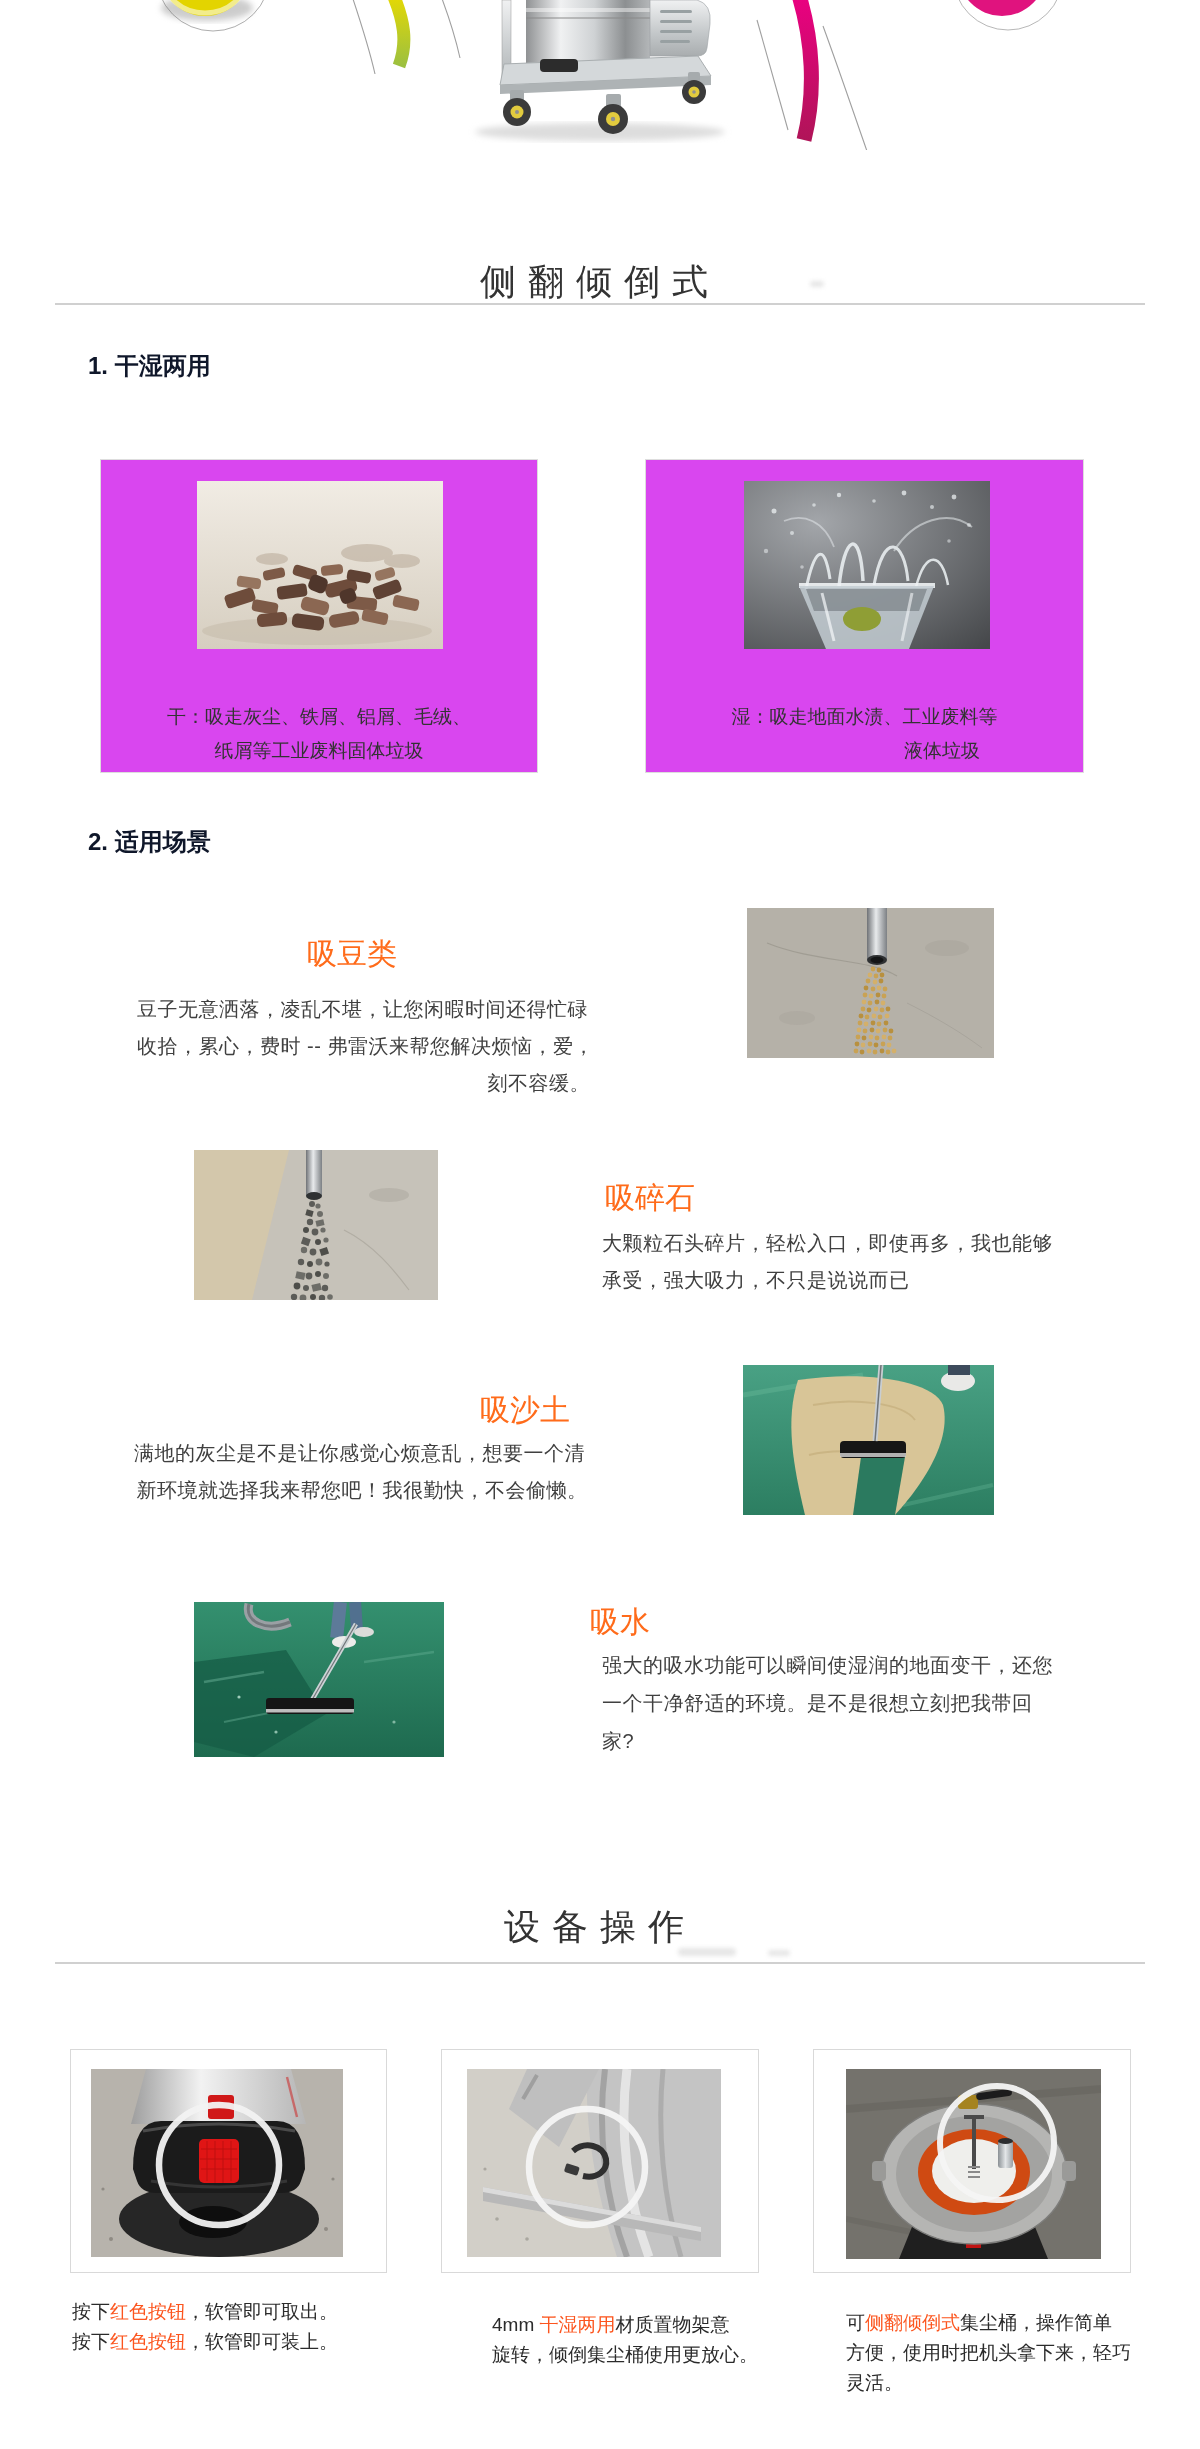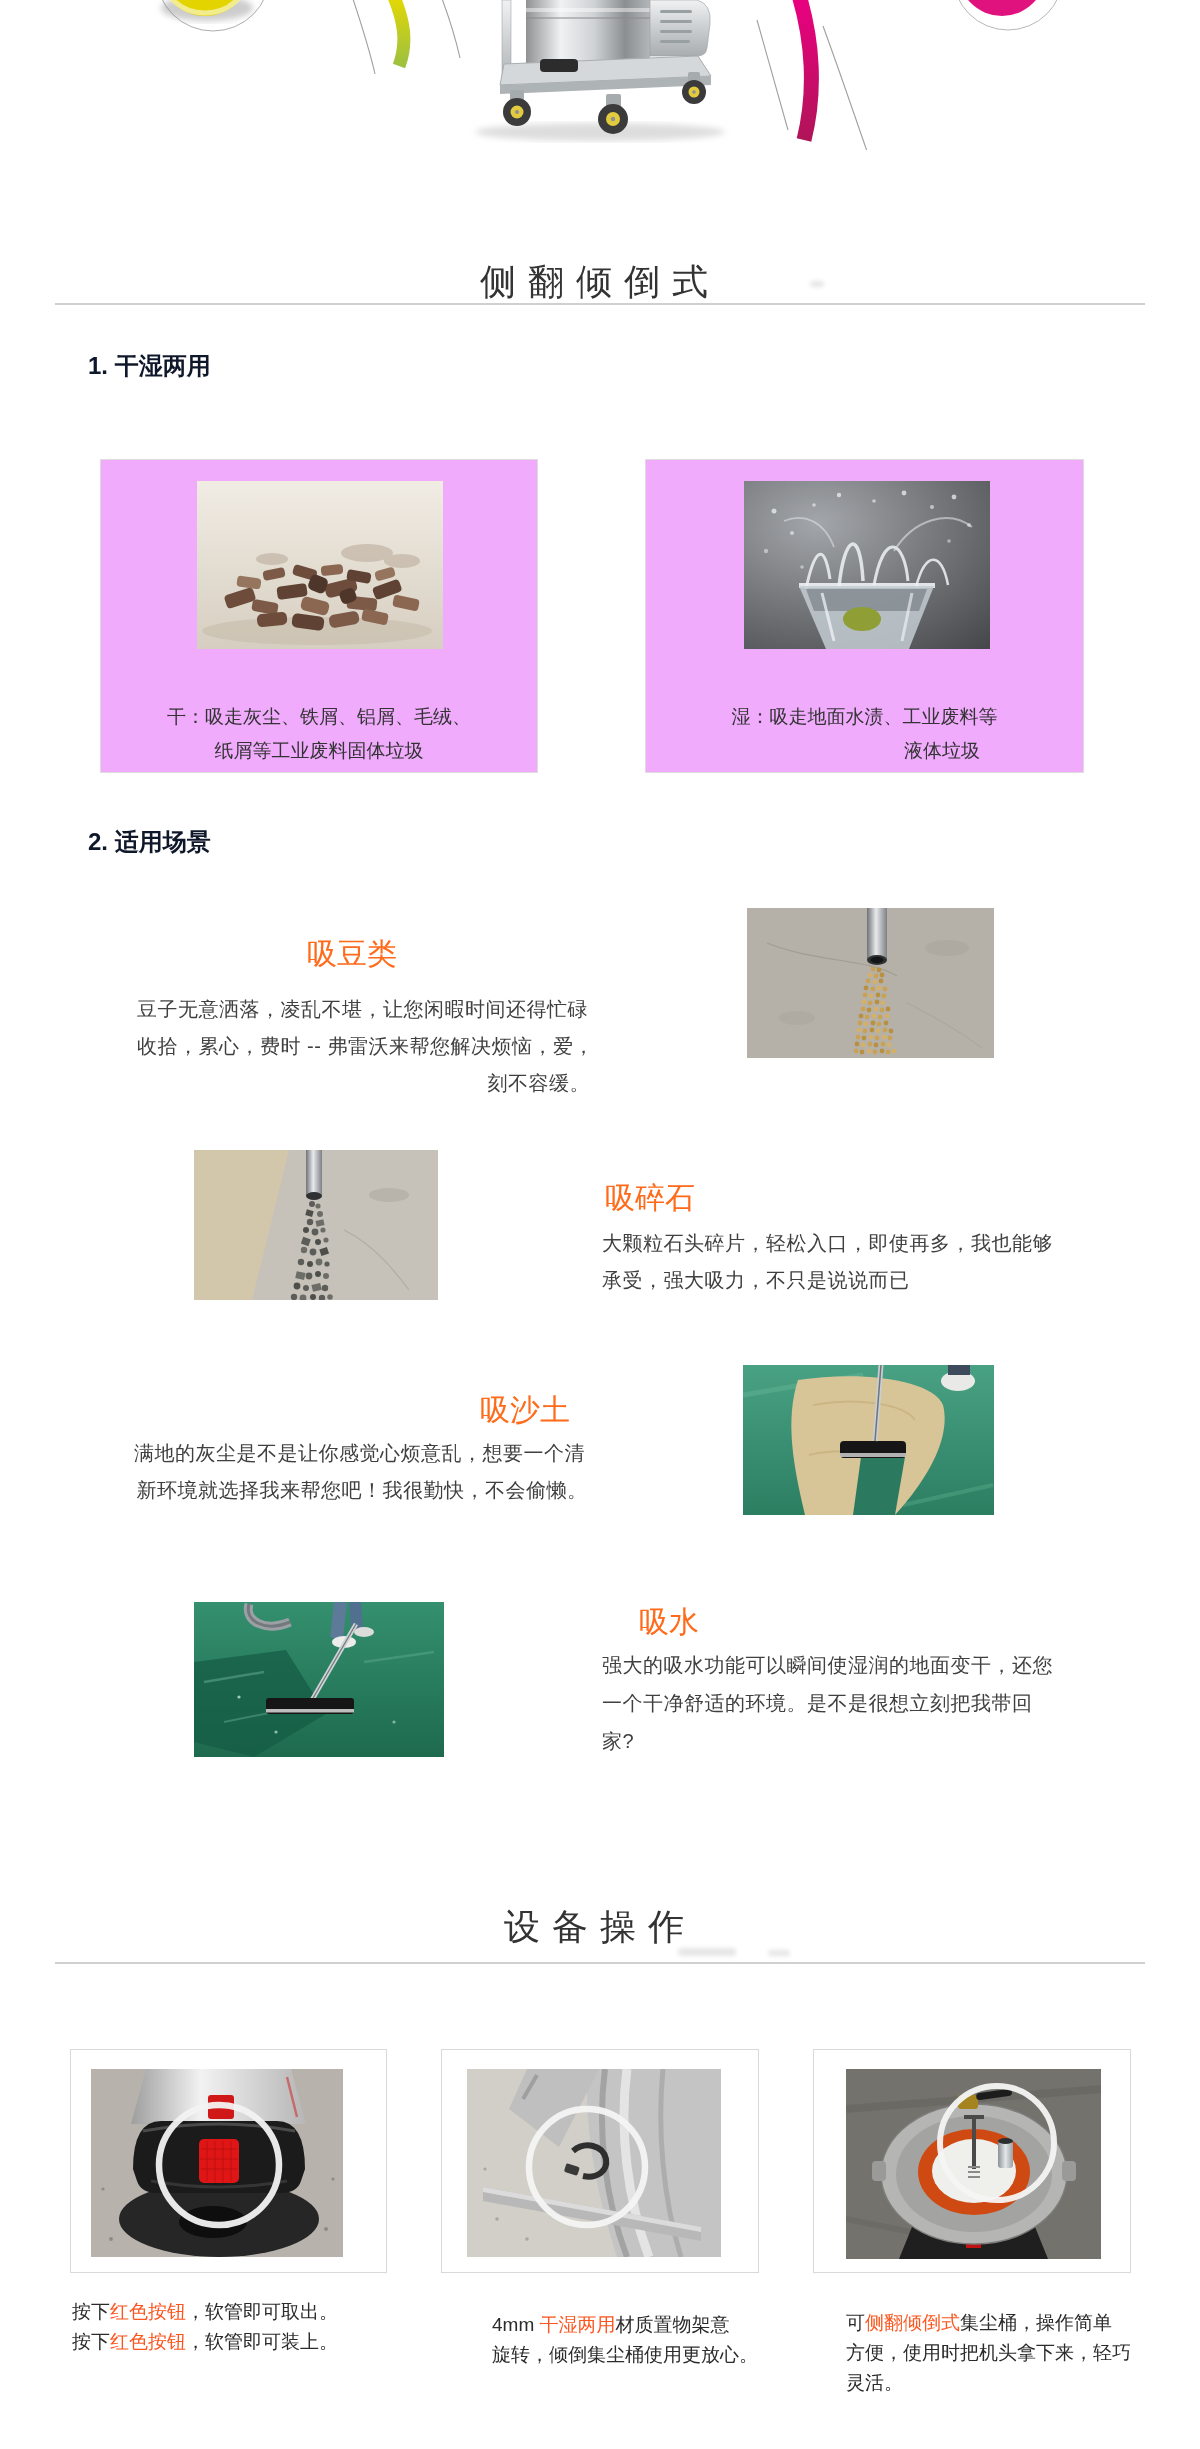--- a/index.html
+++ b/index.html
@@ -3,21 +3,21 @@
 <meta charset="utf-8">
 <style>
   html,body{margin:0;padding:0;background:#fff;}
   body{font-family:"Liberation Sans","DejaVu Sans",sans-serif;}
   #page{position:relative;width:1200px;height:2449px;background:#fff;overflow:hidden;}
   .abs{position:absolute;}
   .center{left:0;width:1200px;text-align:center;}
   .h-title{font-size:36px;color:#333;letter-spacing:12px;font-weight:400;}
   .divider{height:2px;background:#d0d0d0;left:55px;width:1090px;}
   .sub-label{font-size:24px;font-weight:700;color:#0f172a;}
-  .card{width:438px;height:314px;border:1px solid #ddd;background:#f0abfc;box-sizing:border-box;}
+  .card{width:438px;height:314px;border:1px solid #ddd;background:#d946ef;box-sizing:border-box;}
   .card-photo{position:absolute;top:21px;width:246px;height:168px;overflow:hidden;}
   .card-caption{position:absolute;left:0;right:0;top:240px;text-align:center;font-size:19px;line-height:34px;color:#333;}
   .scene-heading{font-size:30px;color:#ff6b1a;font-weight:400;}
   .scene-line{font-size:20px;color:#404040;letter-spacing:0.5px;white-space:nowrap;}
   .panel{width:318px;height:224px;border:1px solid #d9d9d9;background:#fff;box-sizing:border-box;}
   .panel-photo{position:absolute;overflow:hidden;}
   .op-caption{font-size:19px;line-height:30px;color:#2b2b2b;white-space:nowrap;}
   .hl{color:#fc551e;}
   .smudge{background:#e6e6e6;filter:blur(2px);border-radius:4px;}
   svg{display:block;}
@@ -394,21 +394,21 @@
       <ellipse cx="170" cy="30" rx="10" ry="5" fill="#dcdcda"></ellipse>
       <path d="M162,22 L118,98" stroke="#cdd3d6" stroke-width="4.5"></path>
       <path d="M162,22 L118,98" stroke="#707578" stroke-width="1.2"></path>
       <rect x="72" y="96" width="88" height="16" rx="3" fill="#161616"></rect>
       <rect x="72" y="107" width="88" height="3.5" fill="#e8e8e8" opacity="0.8"></rect>
       <circle cx="45" cy="95" r="1.6" fill="#bfe6d6" opacity="0.8"></circle>
         <circle cx="82" cy="130" r="1.6" fill="#bfe6d6" opacity="0.7"></circle>
         <circle cx="200" cy="120" r="1.6" fill="#bfe6d6" opacity="0.6"></circle>
     </svg>
   </div>
-  <div class="abs scene-heading" style="left:639px;top:1602px;">吸水</div>
+  <div class="abs scene-heading" style="left:590px;top:1602px;">吸水</div>
   <div class="abs scene-line" style="left:602px;top:1652px;">强大的吸水功能可以瞬间使湿润的地面变干，还您</div>
   <div class="abs scene-line" style="left:602px;top:1690px;">一个干净舒适的环境。是不是很想立刻把我带回</div>
   <div class="abs scene-line" style="left:602px;top:1728px;">家?</div>
 
   <div class="abs center h-title" style="top:1903px;">设备操作</div>
   <div class="abs divider" style="top:1962px;"></div>
   <div class="abs smudge" style="left:678px;top:1948px;width:58px;height:8px;"></div>
   <div class="abs smudge" style="left:768px;top:1950px;width:22px;height:6px;"></div>
 
   <div class="abs panel" style="left:70px;top:2049px;width:317px;">

